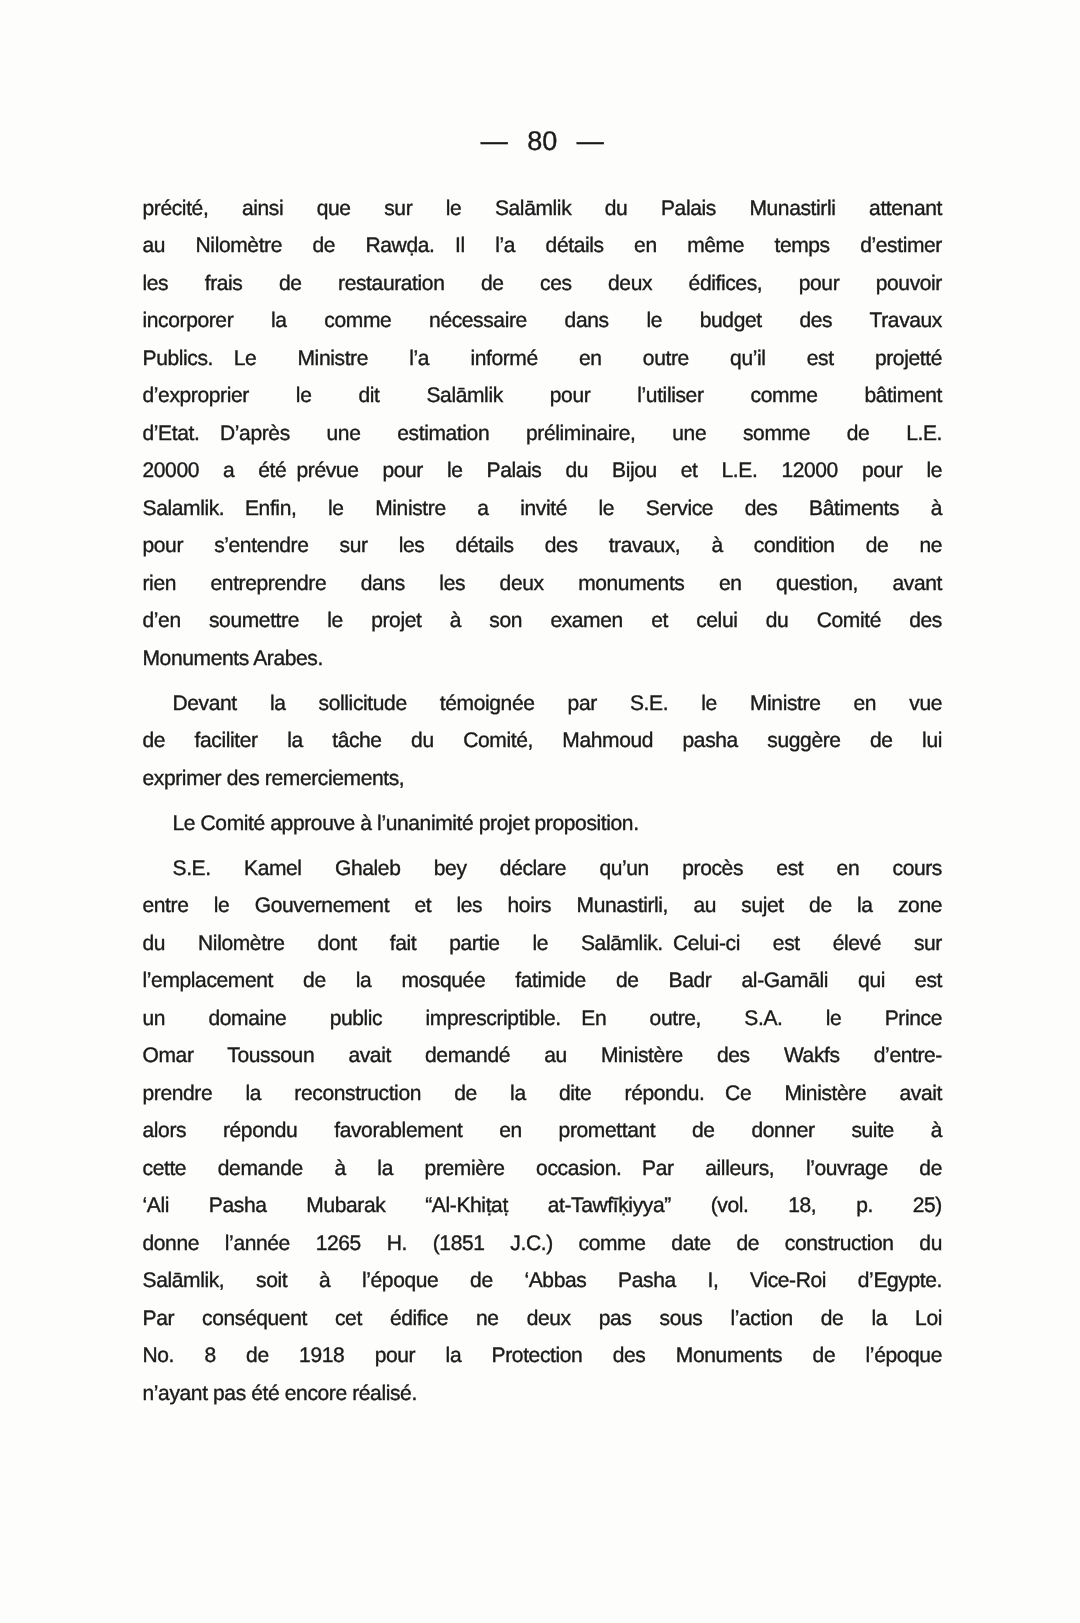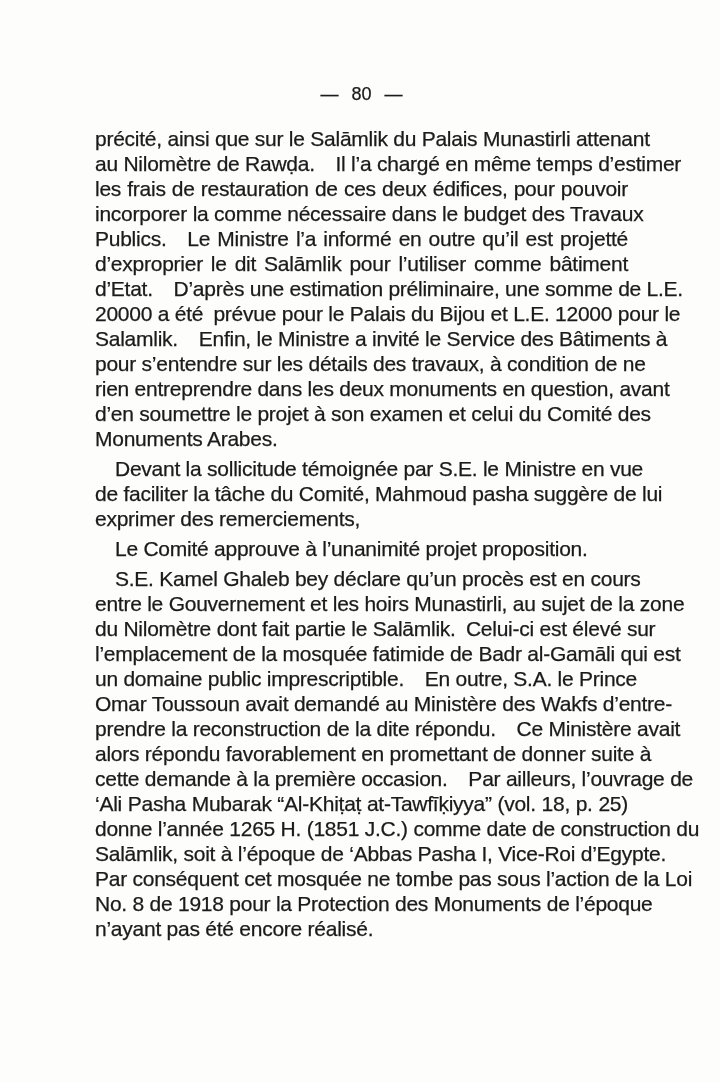--- a/index.html
+++ b/index.html
@@ -28,21 +28,21 @@
   }
   .text-block {
     position: absolute;
     left: 95px;
     top: 126px;
     width: 533px;
   }
   .para { margin: 0; }
   .para.gap { margin-top: 5px; }
   .line {
-    font-size: 21px;
+    font-size: 14px;
     line-height: 25px;
     letter-spacing: -0.25px;
     white-space: nowrap;
     text-align: justify;
     text-align-last: justify;
     -webkit-text-stroke: 0.25px #1b1b1b;
   }
   .line.plast {
     text-align: right;
     text-align-last: left;
@@ -50,21 +50,21 @@
   .line.indent { text-indent: 20px; }
 </style>
 </head>
 <body>
 
 <div class="page" style="background: rgb(253, 253, 252); color: rgb(27, 27, 27);">
   <div class="page-number">— 80 —</div>
   <div class="text-block">
       <div class="para">
         <div class="line">précité, ainsi que sur le Salāmlik du Palais Munastirli attenant</div>
-        <div class="line">au Nilomètre de Rawḍa. Il l’a chargé en même temps d’estimer</div>
+        <div class="line">au Nilomètre de Rawḍa. Il l’a détails en même temps d’estimer</div>
         <div class="line">les frais de restauration de ces deux édifices, pour pouvoir</div>
         <div class="line">incorporer la comme nécessaire dans le budget des Travaux</div>
         <div class="line">Publics. Le Ministre l’a informé en outre qu’il est projetté</div>
         <div class="line">d’exproprier le dit Salāmlik pour l’utiliser comme bâtiment</div>
         <div class="line">d’Etat. D’après une estimation préliminaire, une somme de L.E.</div>
         <div class="line">20000 a été prévue pour le Palais du Bijou et L.E. 12000 pour le</div>
         <div class="line">Salamlik. Enfin, le Ministre a invité le Service des Bâtiments à</div>
         <div class="line">pour s’entendre sur les détails des travaux, à condition de ne</div>
         <div class="line">rien entreprendre dans les deux monuments en question, avant</div>
         <div class="line">d’en soumettre le projet à son examen et celui du Comité des</div>
@@ -84,18 +84,18 @@
         <div class="line">du Nilomètre dont fait partie le Salāmlik. Celui-ci est élevé sur</div>
         <div class="line">l’emplacement de la mosquée fatimide de Badr al-Gamāli qui est</div>
         <div class="line">un domaine public imprescriptible. En outre, S.A. le Prince</div>
         <div class="line">Omar Toussoun avait demandé au Ministère des Wakfs d’entre-</div>
         <div class="line">prendre la reconstruction de la dite répondu. Ce Ministère avait</div>
         <div class="line">alors répondu favorablement en promettant de donner suite à</div>
         <div class="line">cette demande à la première occasion. Par ailleurs, l’ouvrage de</div>
         <div class="line">‘Ali Pasha Mubarak “Al-Khiṭaṭ at-Tawfīḳiyya” (vol. 18, p. 25)</div>
         <div class="line">donne l’année 1265 H. (1851 J.C.) comme date de construction du</div>
         <div class="line">Salāmlik, soit à l’époque de ‘Abbas Pasha I, Vice-Roi d’Egypte.</div>
-        <div class="line">Par conséquent cet mosquée ne tombe pas sous l’action de la Loi</div>
+        <div class="line">Par conséquent cet édifice ne deux pas sous l’action de la Loi</div>
         <div class="line">No. 8 de 1918 pour la Protection des Monuments de l’époque</div>
         <div class="line plast">n’ayant pas été encore réalisé.</div>
       </div>
     </div>
 </div>
 
 </body></html>

